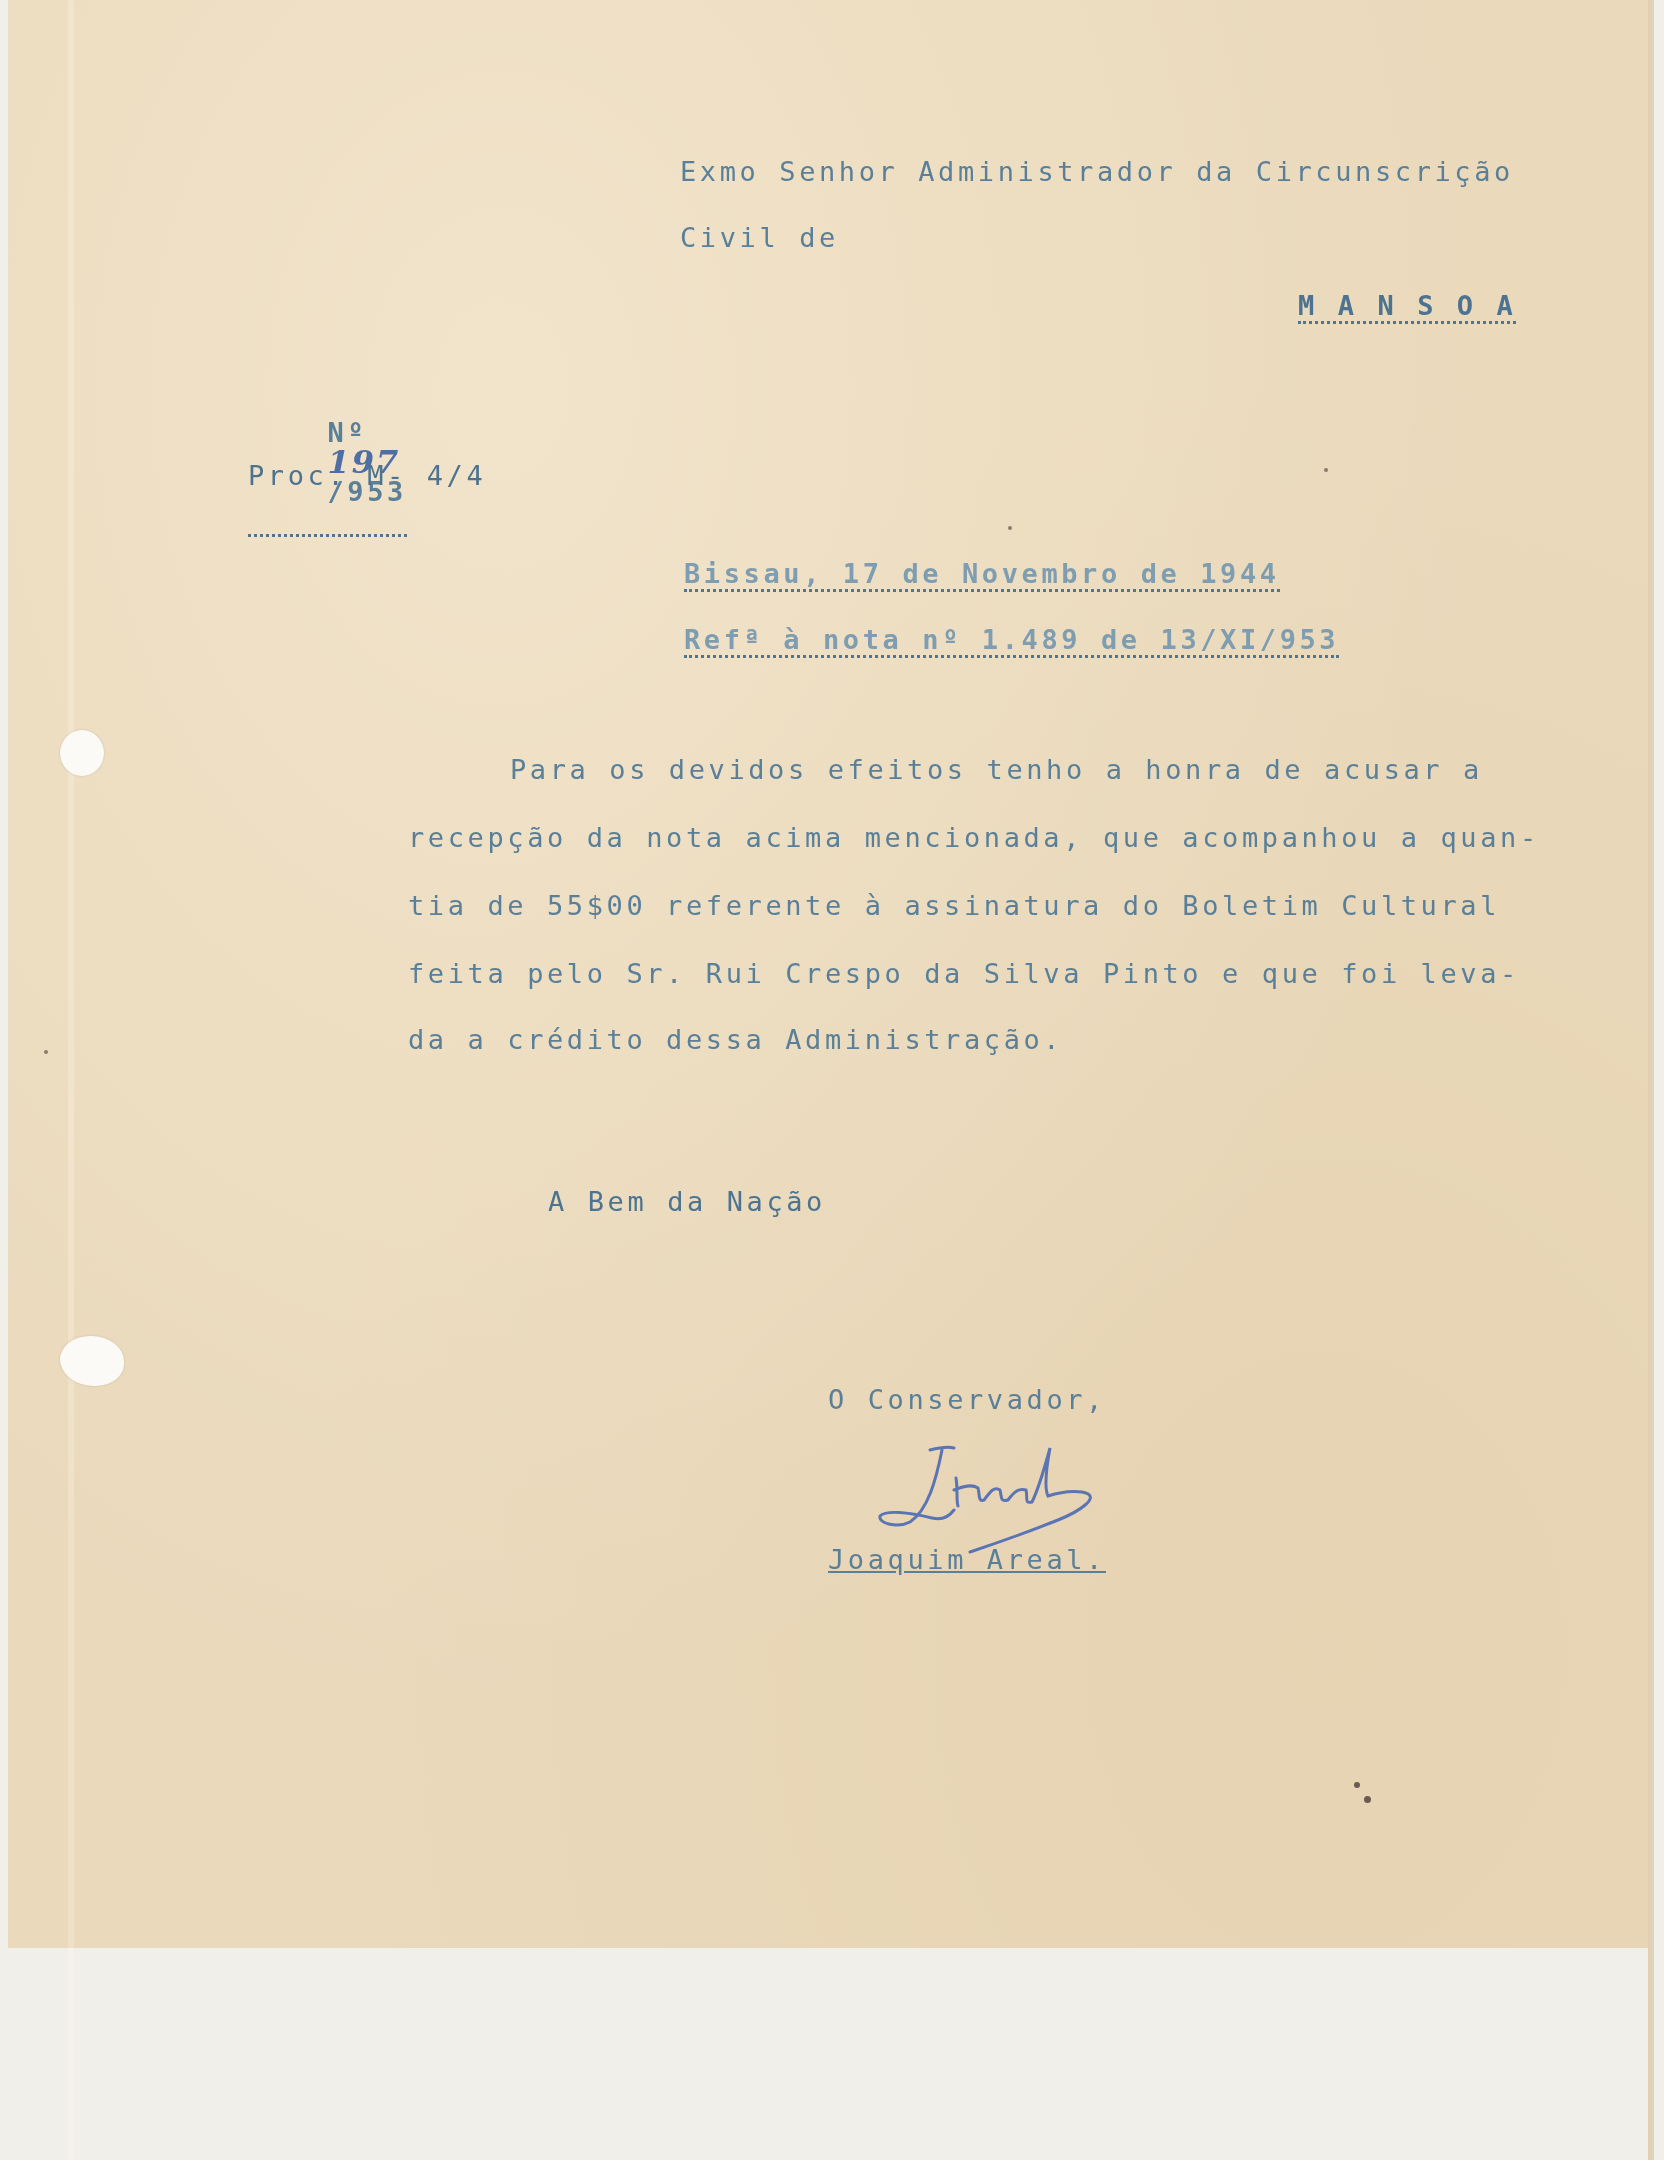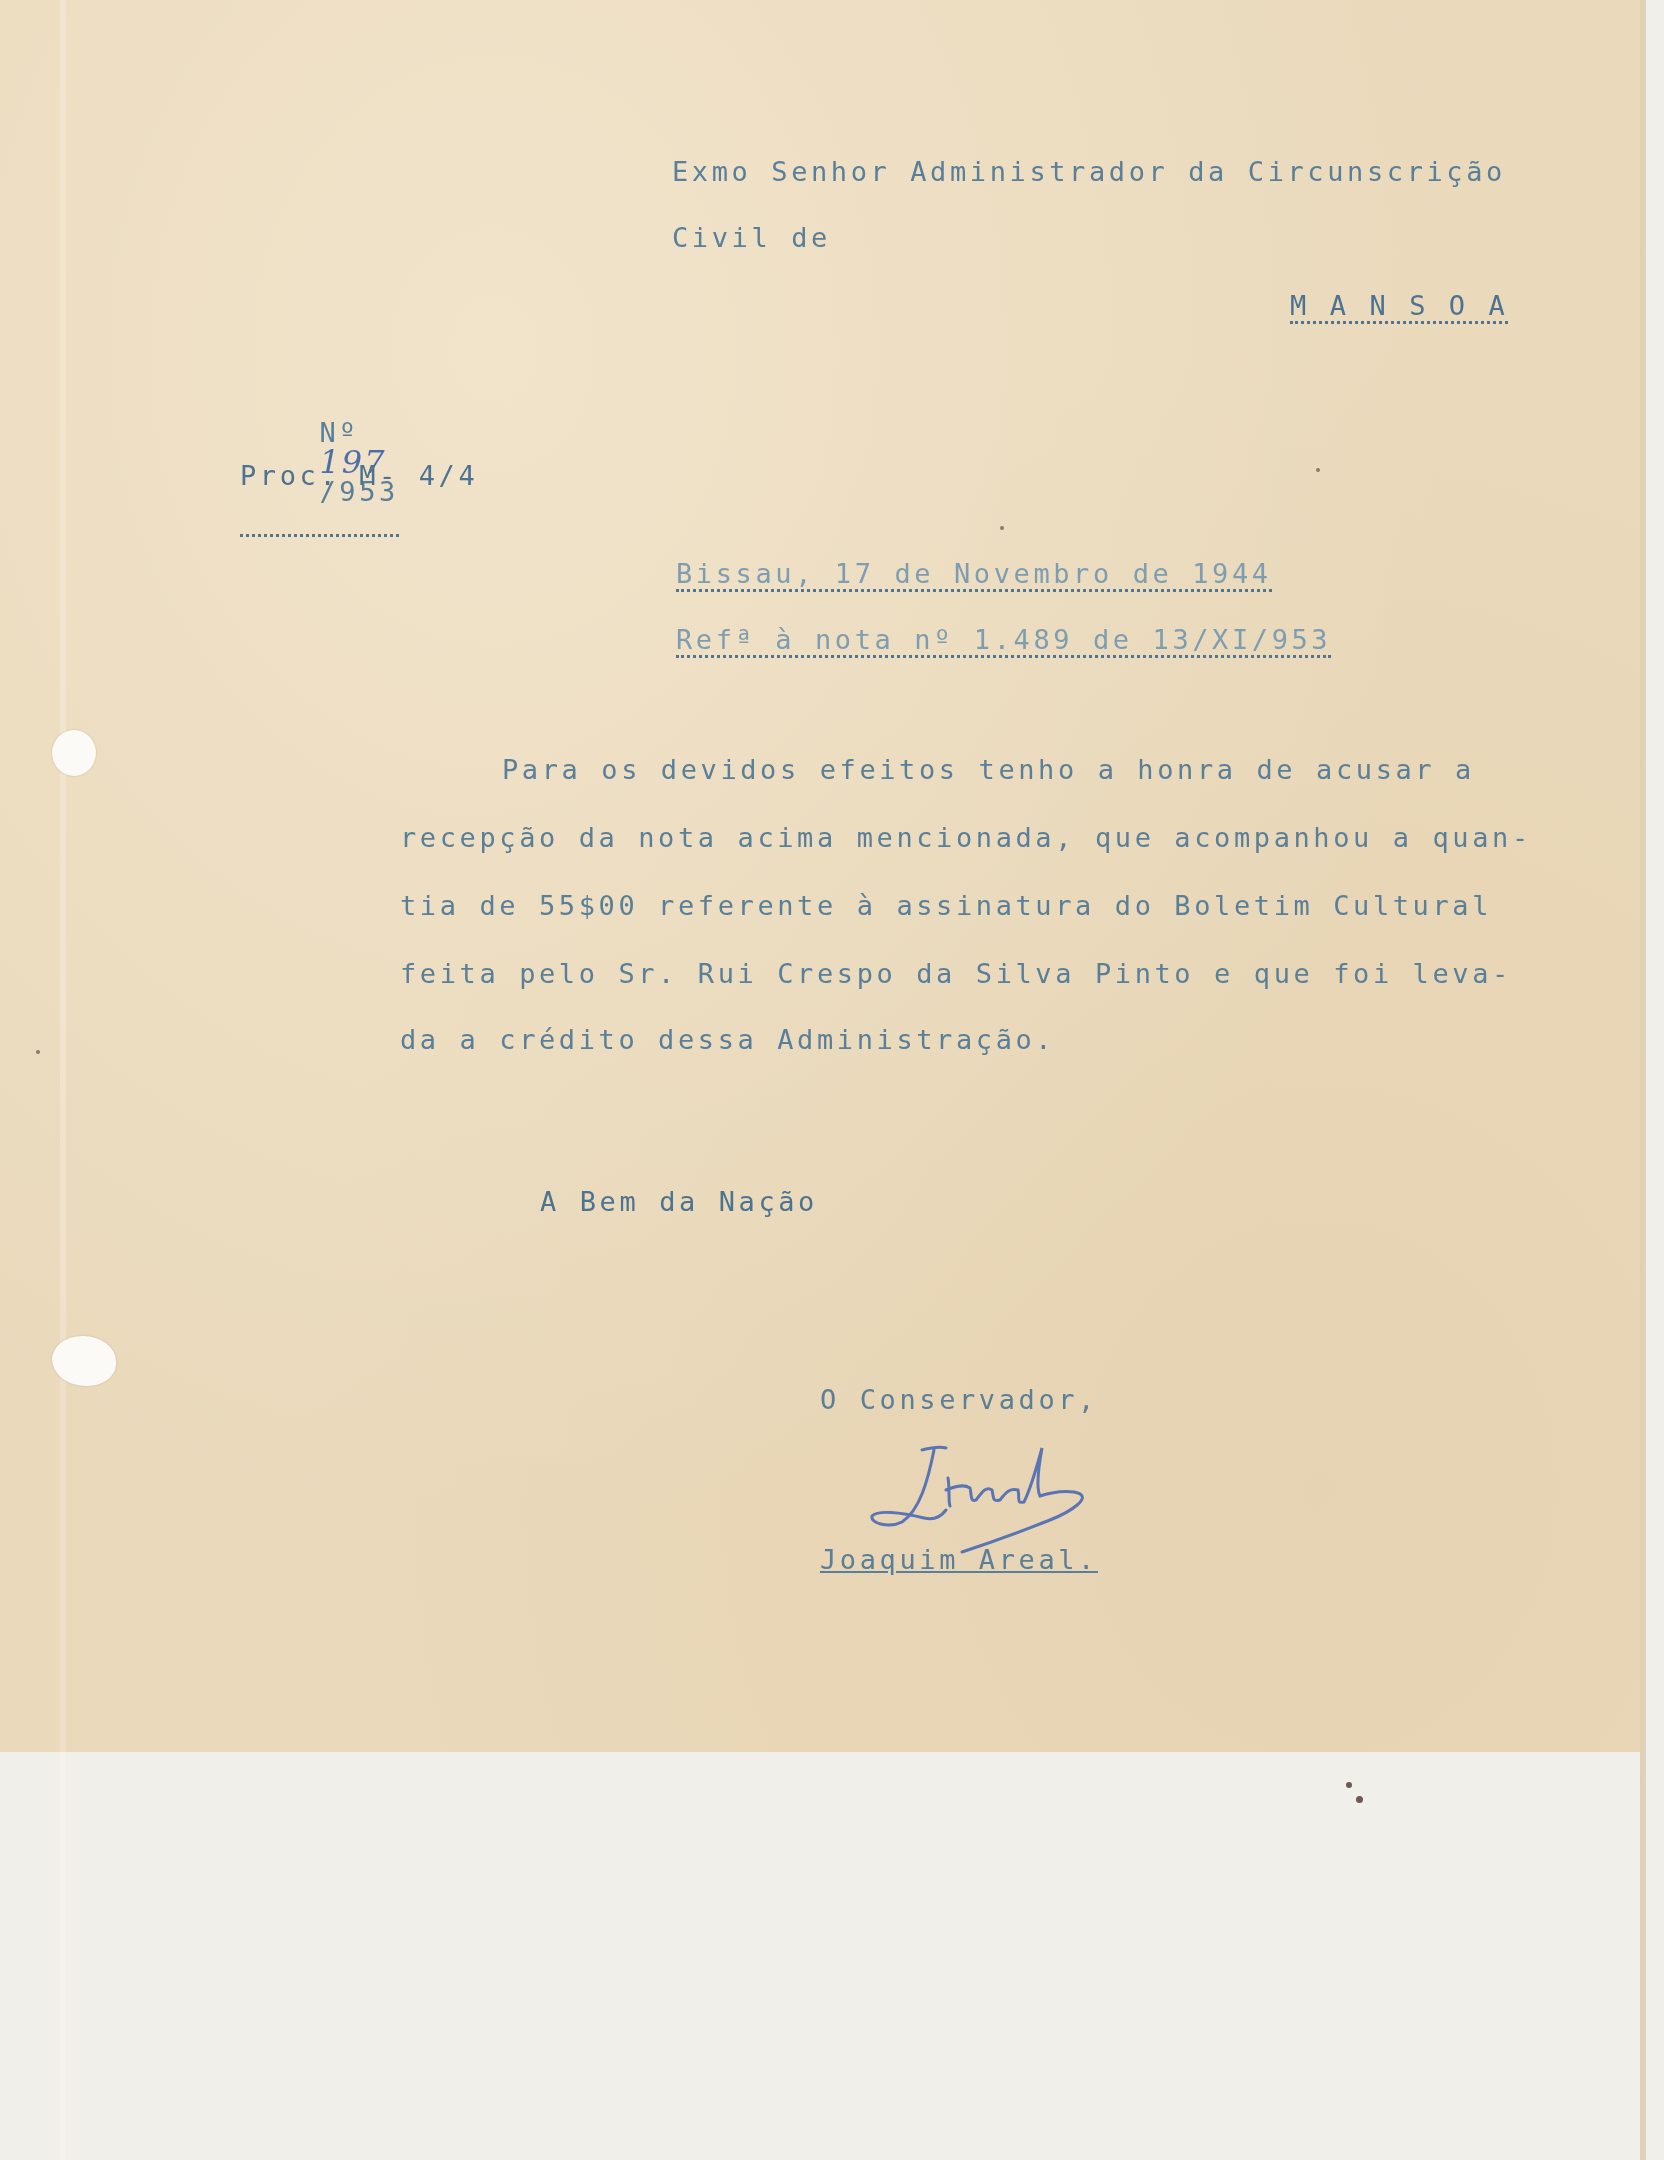--- a/index.html
+++ b/index.html
@@ -2,22 +2,22 @@
 <html><head>
 <meta charset="utf-8">
 <style>
   html, body { margin: 0; padding: 0; }
   body {
     width: 1664px; height: 2160px; overflow: hidden;
     background: #f1efea;
     position: relative;
   }
   .paper {
-    position: absolute; left: 0; top: 0;
-    width: 1646px; height: 1752px;
+    position: absolute; left: 8px; top: 0;
+    width: 1646px; height: 1948px;
     background:
       radial-gradient(ellipse at 30% 20%, rgba(255,248,232,0.35), rgba(0,0,0,0) 60%),
       radial-gradient(ellipse at 80% 85%, rgba(210,185,140,0.18), rgba(0,0,0,0) 55%),
       #ead9bb;
   }
   .paper-edge {
     position: absolute; left: 1640px; top: 0; width: 6px; height: 2160px;
     background: linear-gradient(to right, #e2cfae, #ddd4c6);
   }
   .fold-line {
@@ -32,21 +32,21 @@
     position: absolute;
     font-family: "DejaVu Sans Mono", "Liberation Mono", monospace;
     color: #5a7f98;
     font-size: 27px;
     letter-spacing: 3.6px;
     white-space: pre;
     line-height: 1;
   }
   .typed.dark { color: #4d7390; }
   .typed.light { color: #7e9db0; }
-  .underline { border-bottom: 3px dotted #4f7590; padding-bottom: 2px; }
+  .underline { border-bottom: 3px dotted #4f7590; padding-bottom: 2px; font-weight: bold; }
   .hand { font-family: "DejaVu Serif", serif; font-style: italic; color: #4e6fa6; letter-spacing: 2px; margin-top: 8px; }
   .speck { position: absolute; width: 6px; height: 6px; border-radius: 50%; background: #6b5a52; }
   .signature { position: absolute; left: 860px; top: 1440px; }
 </style>
 </head>
 <body>
 
 <div class="paper">
   <div class="fold-line"></div>
   <div class="paper-edge"></div>

